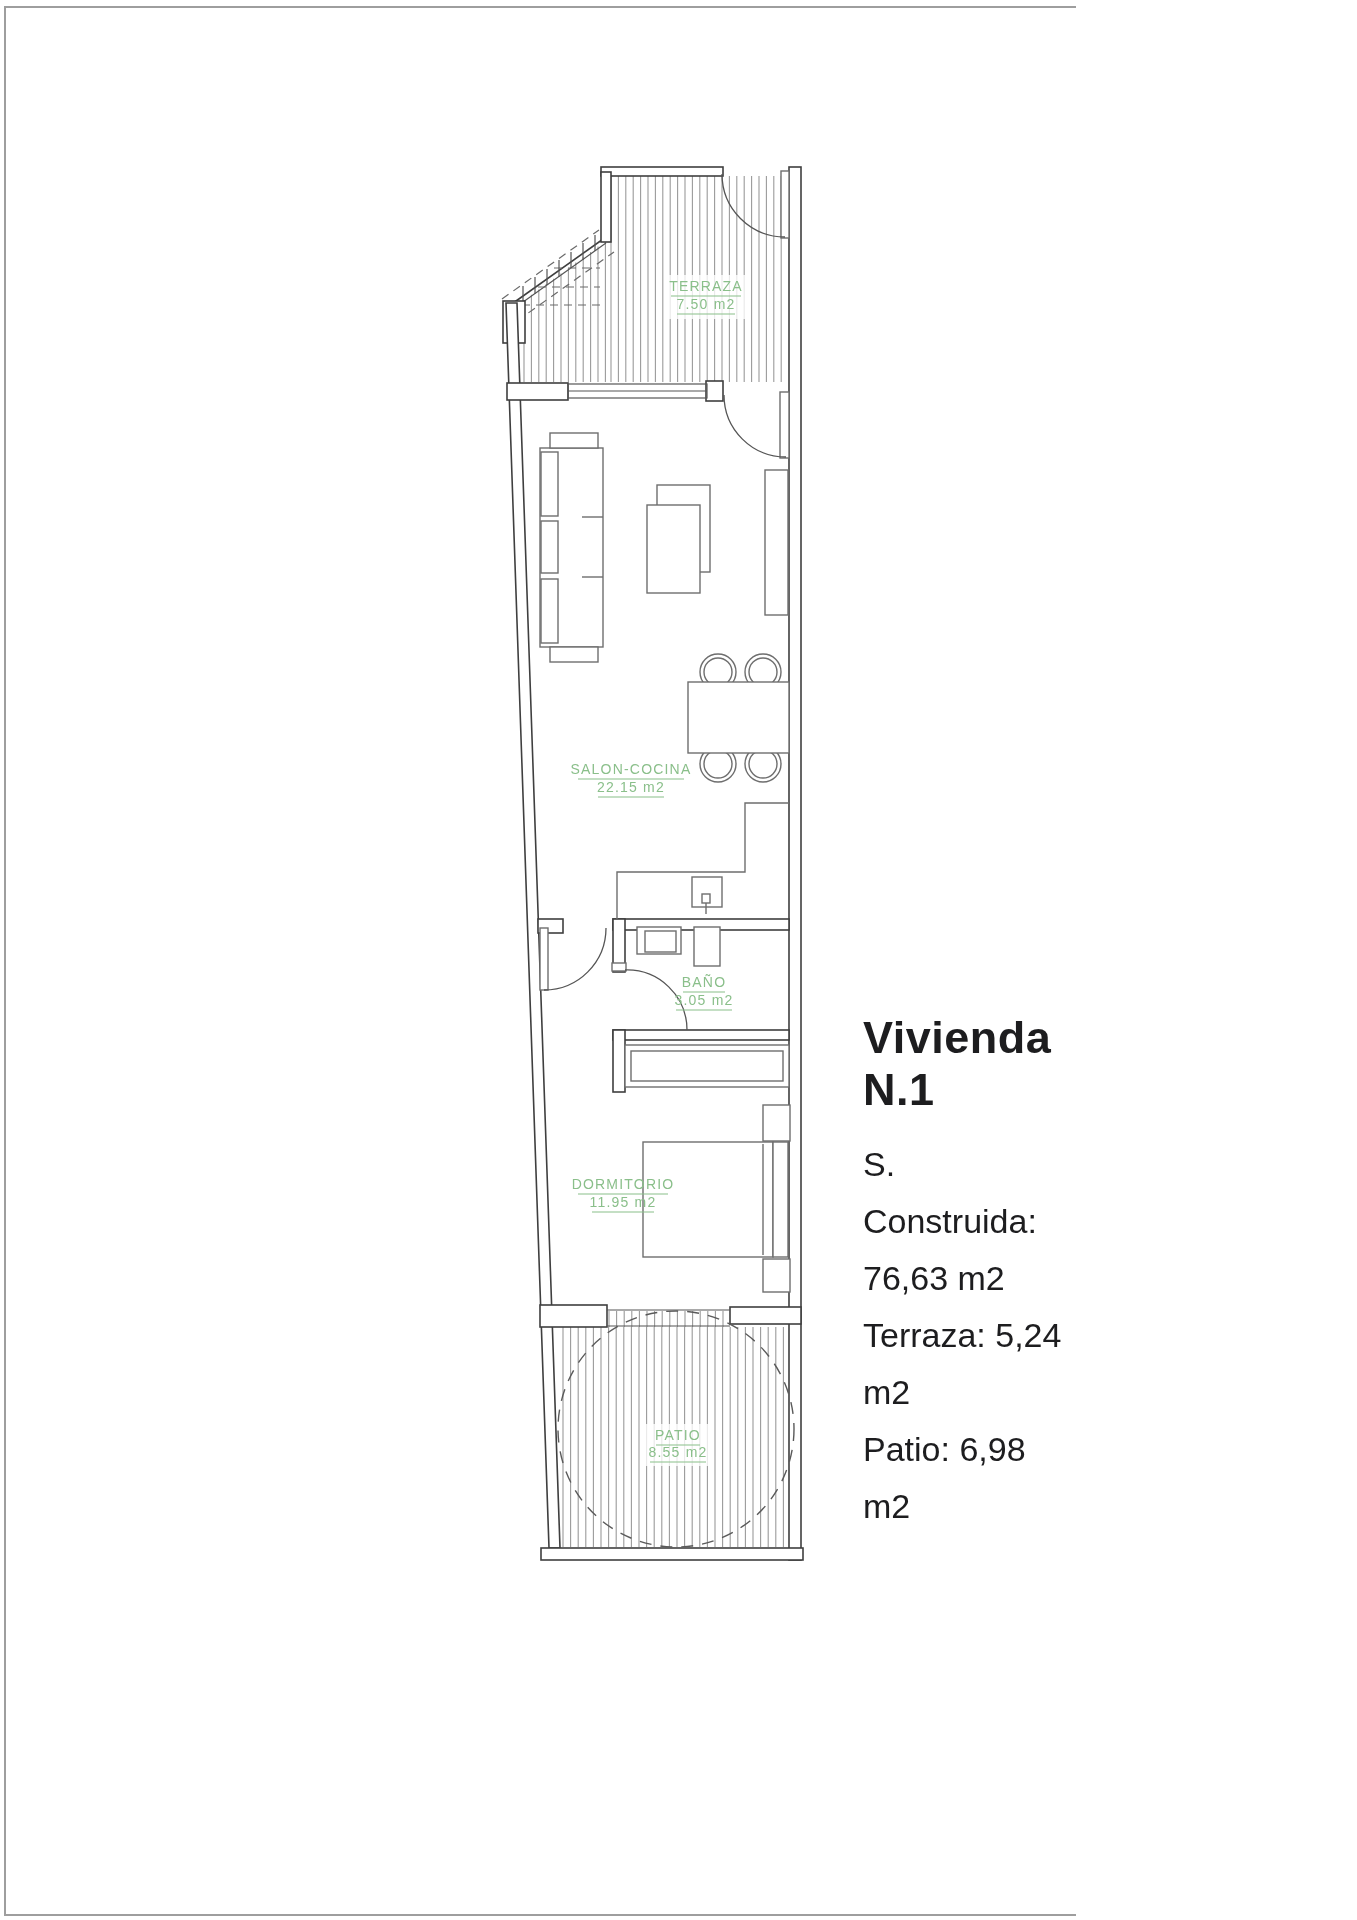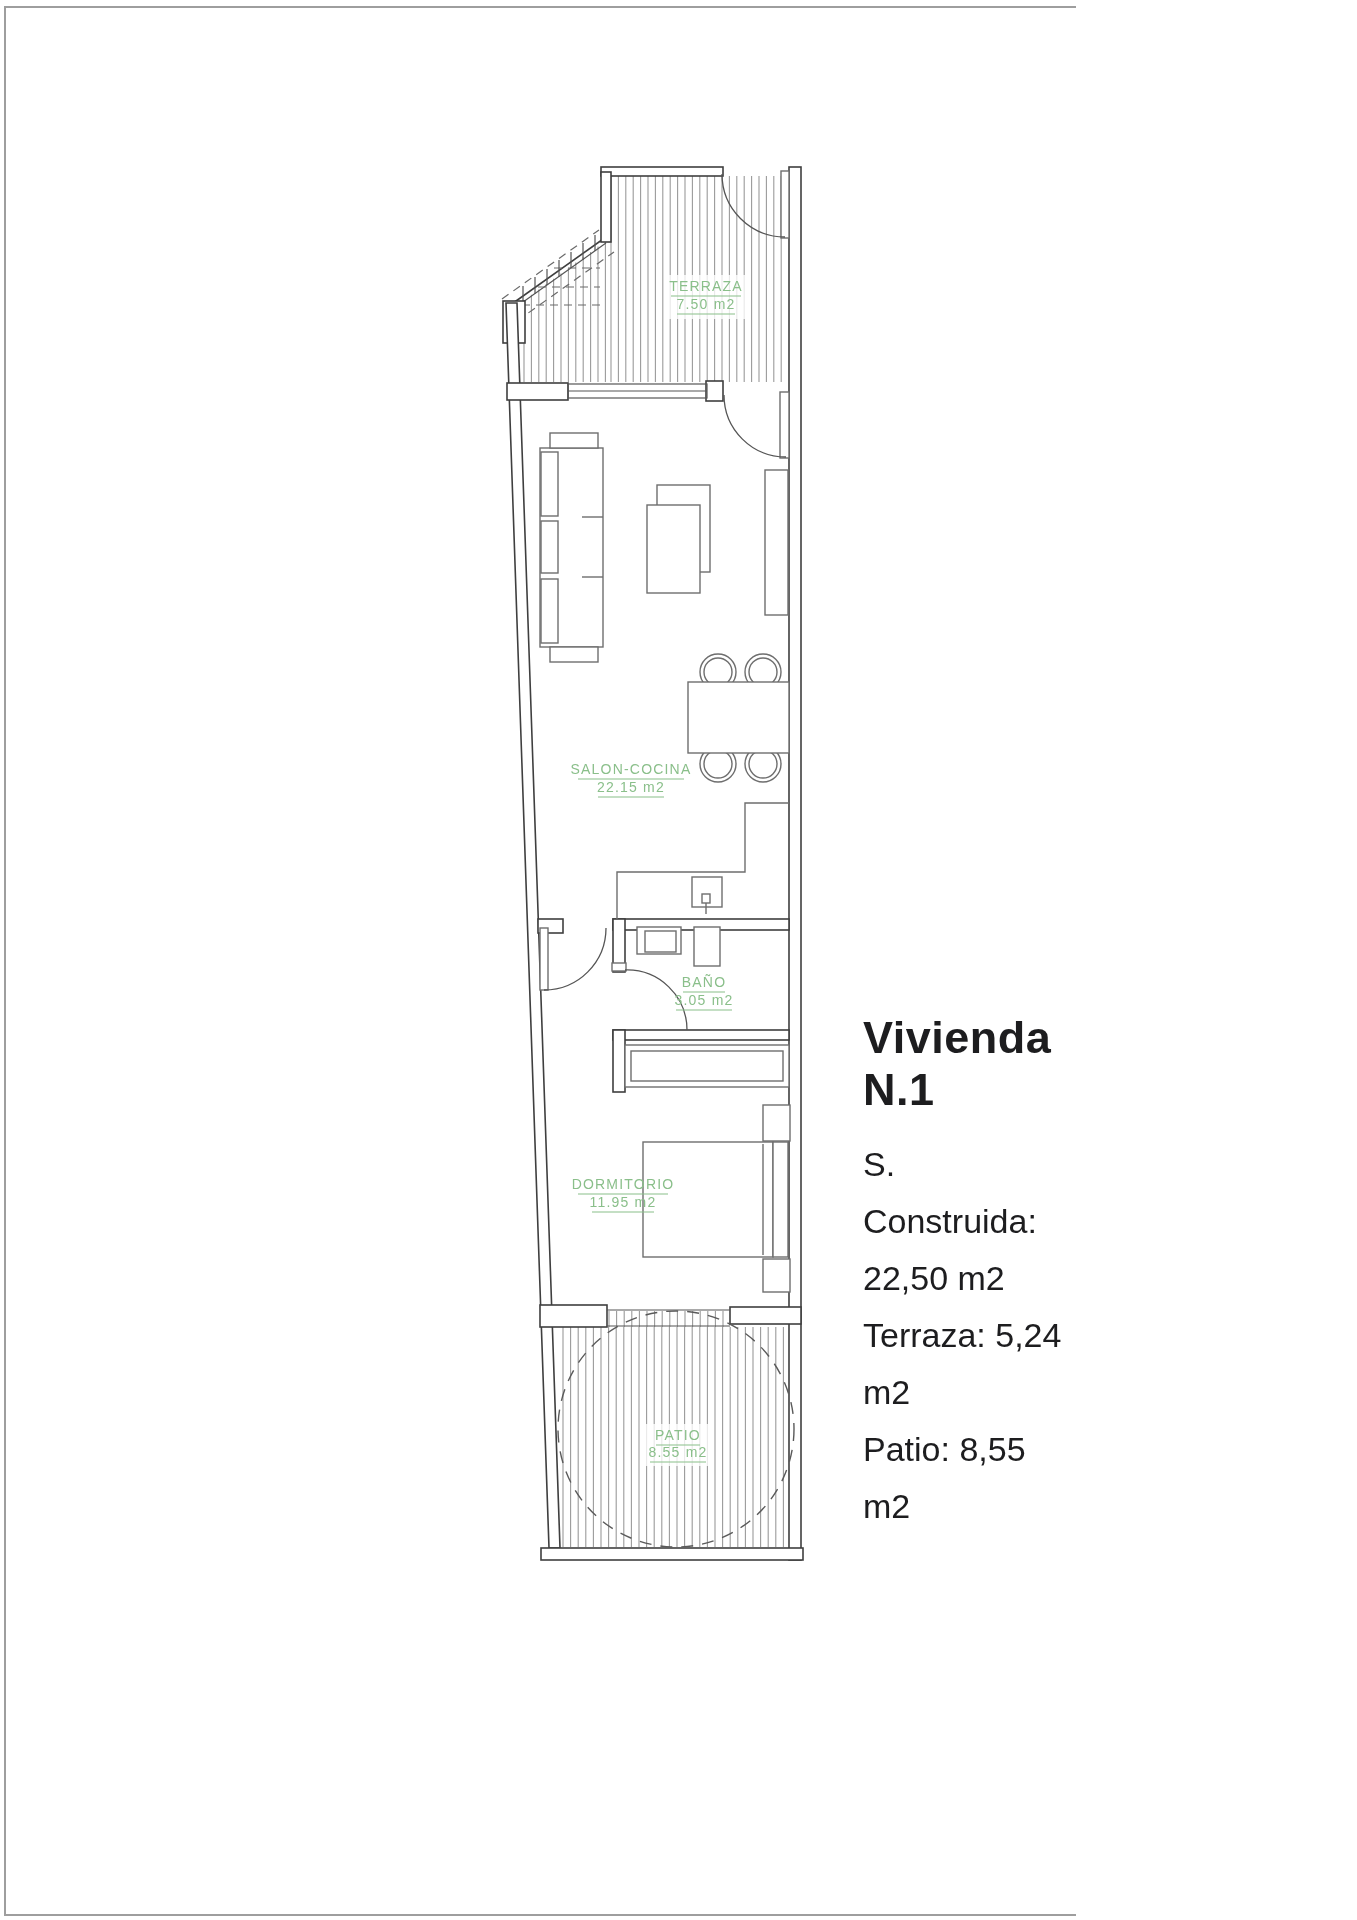--- a/index.html
+++ b/index.html
@@ -264,17 +264,17 @@
       <rect class="halo" x="646" y="1424" width="64" height="42"></rect>
       <text class="roomlabel" x="678" y="1440">PATIO</text>
       <line class="underline" x1="656" y1="1445" x2="700" y2="1445"></line>
       <text class="roomlabel" x="678" y="1457">8.55 m2</text>
       <line class="underline" x1="650" y1="1462" x2="706" y2="1462"></line>
     </g>
   </svg>
 
   <div id="info-panel">
     <div id="info-title">Vivienda N.1</div>
-    <div class="info-line">S. Construida: 22,50 m2</div>
+    <div class="info-line">S. Construida: 76,63 m2</div>
     <div class="info-line">Terraza: 5,24 m2</div>
-    <div class="info-line">Patio: 8,55 m2</div>
+    <div class="info-line">Patio: 6,98 m2</div>
   </div>
 </div>
 
 </body></html>

